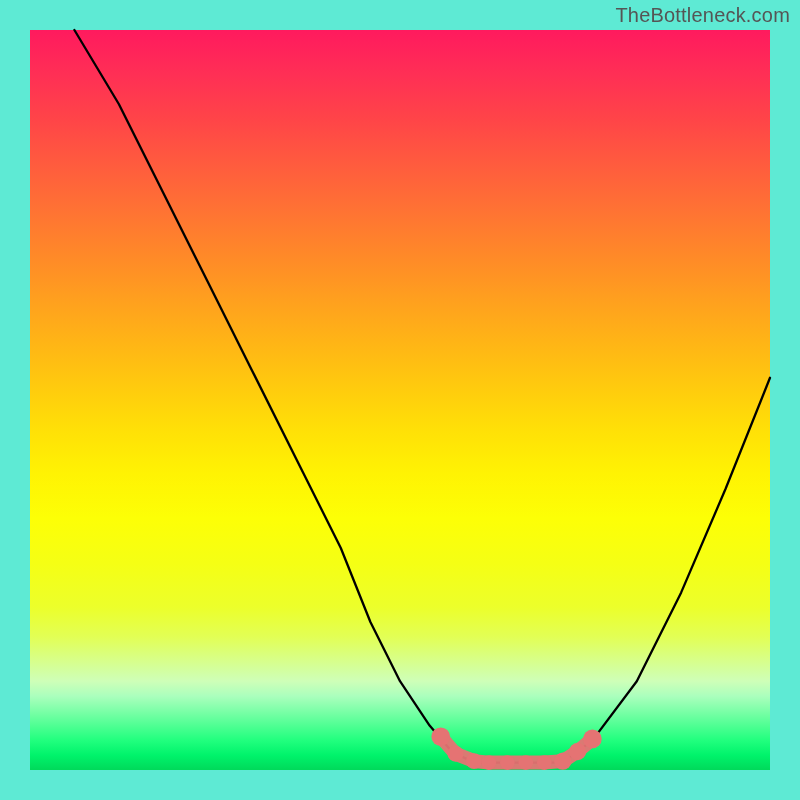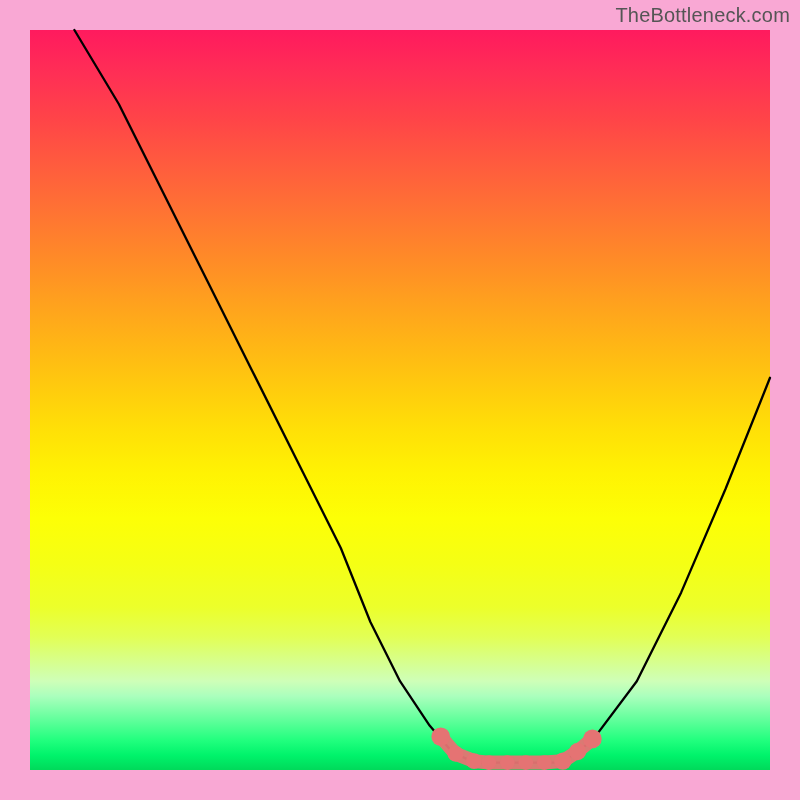--- a/index.html
+++ b/index.html
@@ -10,21 +10,21 @@
     background: #000;
     overflow: hidden;
     font-family: Arial, Helvetica, sans-serif;
   }
   .frame {
     position: absolute;
     top: 0;
     left: 0;
     width: 800px;
     height: 800px;
-    background: #f9a8d4;
+    background: #5eead4;
   }
   .plot-area {
     position: absolute;
     top: 30px;
     left: 30px;
     width: 740px;
     height: 740px;
     background: linear-gradient(to bottom,
       #ff1a5e 0%,
       #ff2f55 6%,

